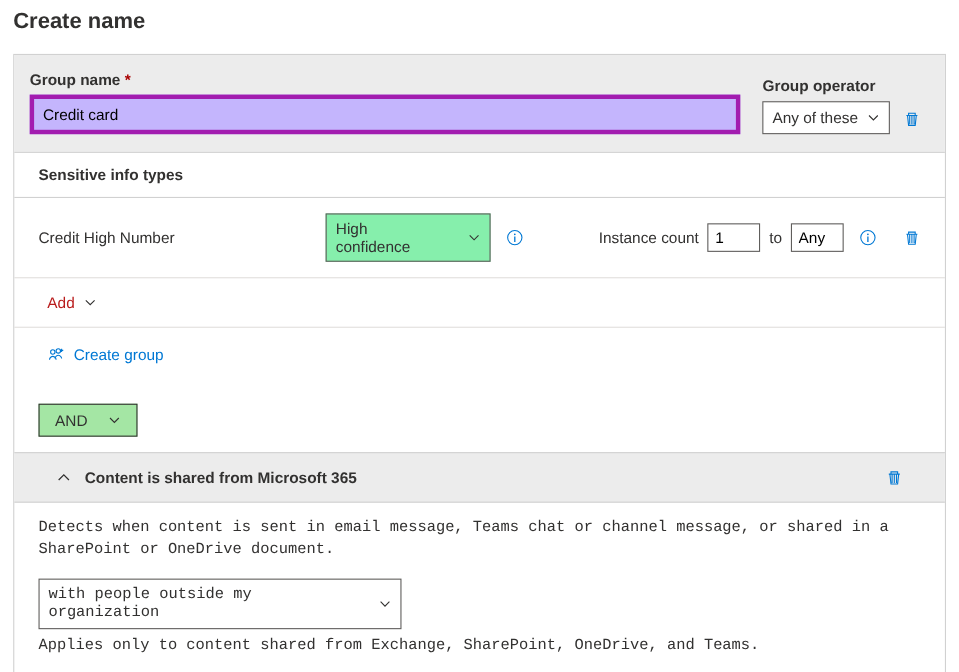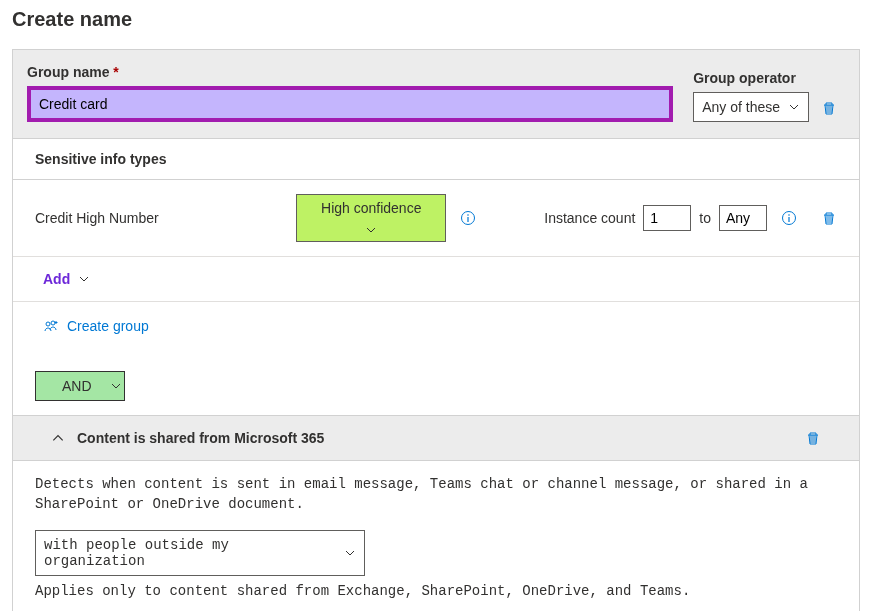--- a/index.html
+++ b/index.html
@@ -61,44 +61,43 @@
   }
   .row {
     display: flex;
     align-items: center;
     padding: 14px 22px;
     gap: 14px;
     border-bottom: 1px solid #e1dfdd;
   }
   .type-name { flex: 1; font-weight: 400;}
   .confidence {
-    display:inline-flex; align-items:center; gap:8px;
+    display:inline-flex; align-items:center; gap:20px;
     border:1px solid #605e5c; padding:5px 8px; cursor:pointer;
-    width: 150px; justify-content: space-between; background:#bef264;flex-direction:column;
+    width: 150px; justify-content: space-between; background:#86efac;
   }
   .info-ico { color:#0078d4; display:inline-flex; }
   .instance-group { display:flex; align-items:center; gap:8px; }
   .instance-group .lbl { font-size: 14px;}
   .count-input {
     width: 48px; border:1px solid #605e5c; padding:4px 6px; font-size:14px; background:#fff;
   }
   .add-row { padding: 14px 30px; border-bottom:1px solid #e1dfdd; }
   .link-btn {
-    color:#6d28d9; cursor:pointer; display:inline-flex; align-items:center; gap:8px;
+    color:#b91c1c; cursor:pointer; display:inline-flex; align-items:center; gap:8px;
     font-size:14px;
-    font-weight:bold;
   }
   .create-row { padding: 16px 30px; }
   .create-link { color:#0078d4; cursor:pointer; display:inline-flex; align-items:center; gap:8px;}
   
   .operator-pill-wrap { padding: 18px 22px 14px 22px; }
   .operator-pill {
     background:#a4e6a4;
     border:1px solid #323130;
-    padding:6px 26px; display:inline-flex; align-items:center; gap:18px;
+    padding:6px 14px; display:inline-flex; align-items:center; gap:18px;
     cursor:pointer; font-size:14px;
     width: 90px; justify-content: space-between;
   }
   
   .shared-header {
     background:#ececec; border-top:1px solid #d1d1d1; border-bottom:1px solid #d1d1d1;
     padding:14px 38px; display:flex; align-items:center; gap:12px;
   }
   .shared-header .title { font-weight:700; flex:1;}
   .chev-up { color:#323130; cursor:pointer; display:inline-flex;}

